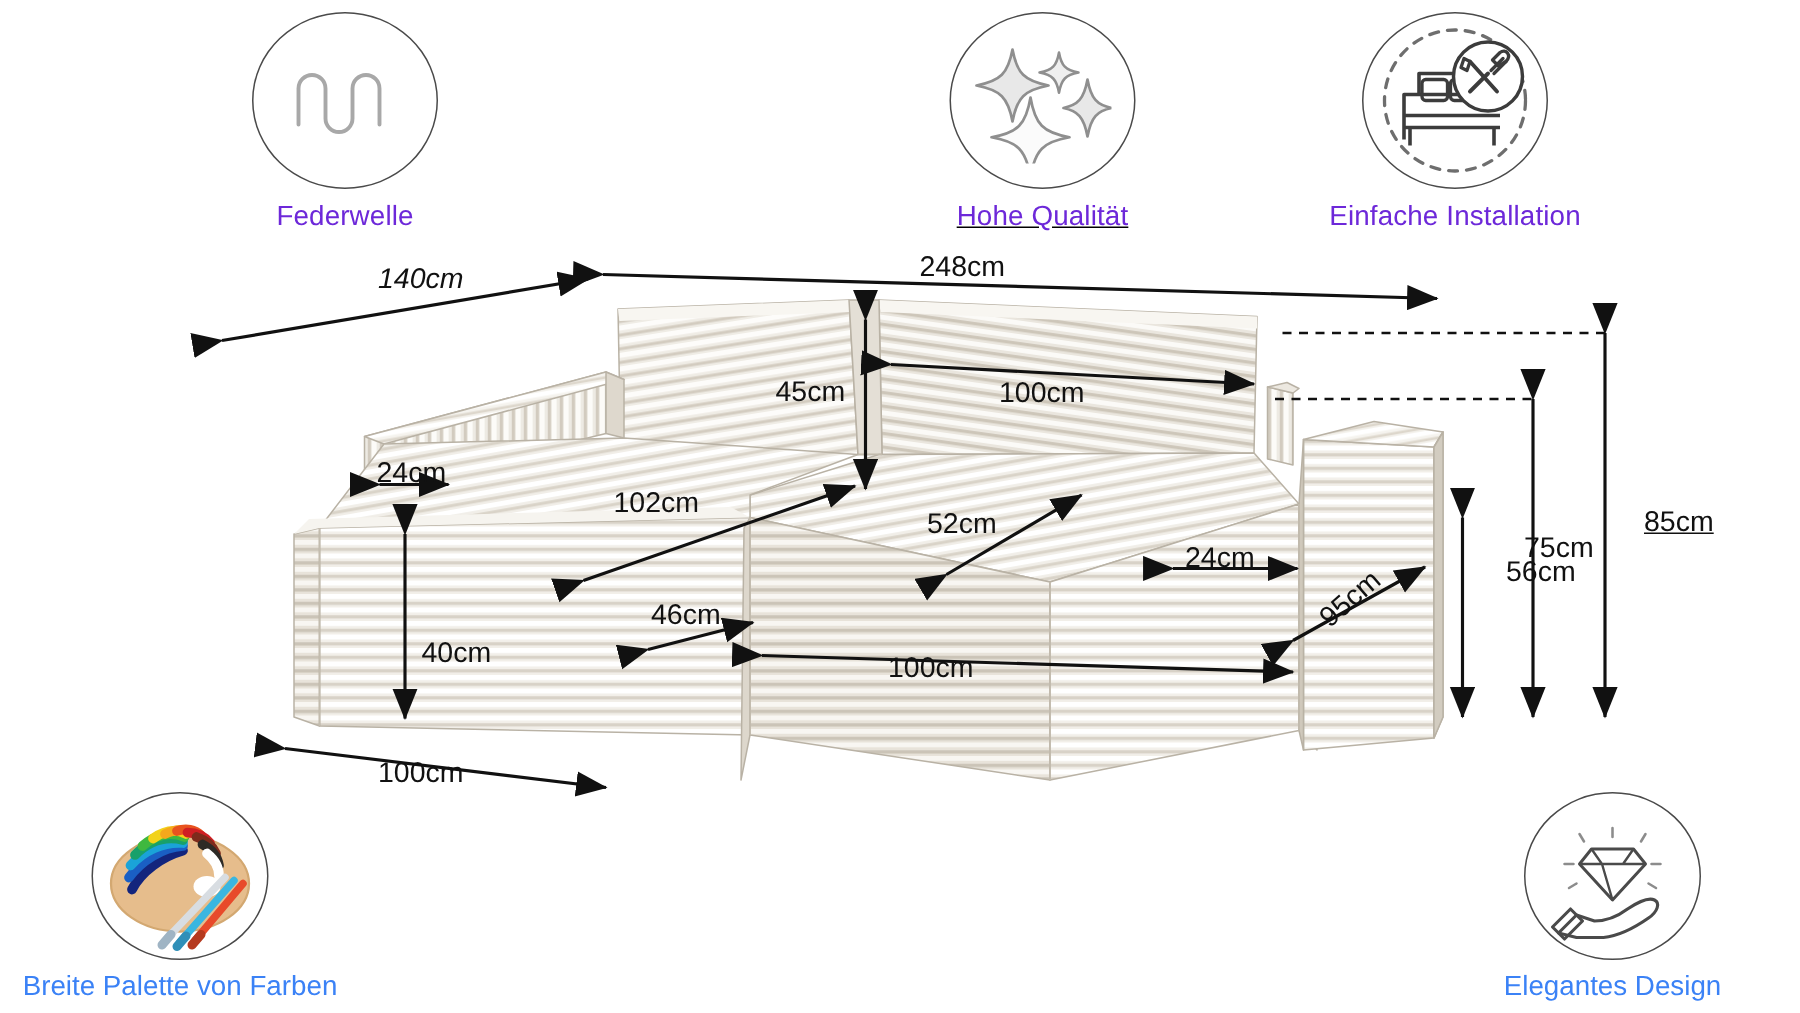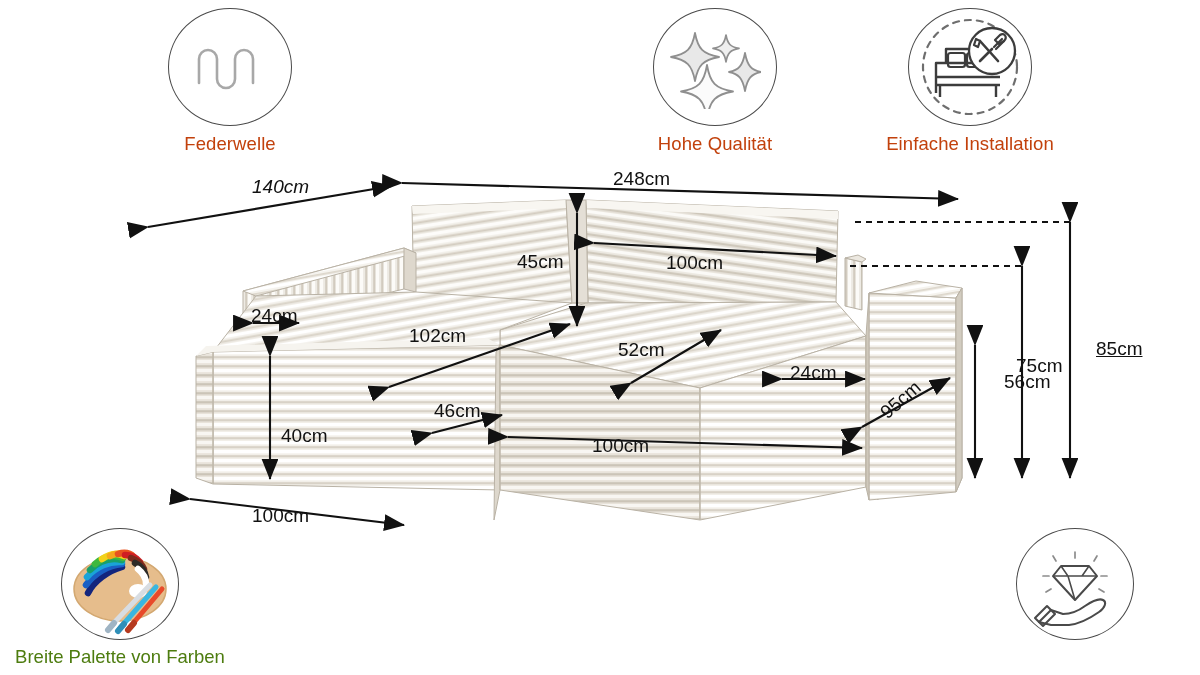--- a/index.html
+++ b/index.html
@@ -21,36 +21,36 @@
     width: 124px; height: 118px;
     margin: 0 auto;
     border: 1.6px solid #4a4a4a;
     border-radius: 50%;
     position: relative;
     display: flex; align-items: center; justify-content: center;
   }
   .feature .cap {
     margin-top: 7px;
     font-size: 18.5px;
-    color: #c2410c;
+    color: #6d28d9;
     letter-spacing: .1px;
     white-space: nowrap;
   }
   .feature.wide { width: 230px; }
 
   
   .badge-b { position: absolute; text-align: center; width: 230px; }
   .badge-b .ring {
     width: 118px; height: 112px; margin: 0 auto;
     border: 1.5px solid #4a4a4a; border-radius: 50%;
     display: flex; align-items: center; justify-content: center;
     position: relative; overflow: hidden;
   }
   .badge-b .cap {
-    margin-top: 6px; font-size: 18.5px; color:#4d7c0f; white-space: nowrap;
+    margin-top: 6px; font-size: 18.5px; color:#3b82f6; white-space: nowrap;
   }
 
   
   .dim {
     position: absolute;
     font-size: 19px;
     color: #111;
     white-space: nowrap;
     font-family: "Liberation Sans", sans-serif;
   }
@@ -70,21 +70,21 @@
   <div class="feature" style="left:155px; top:8px;">
     <div class="ring">
       <svg width="78" height="60" viewBox="0 0 78 60">
         <path d="M8 46 L8 22 A9 9 0 0 1 26 22 L26 42 A9 9 0 0 0 44 42 L44 22 A9 9 0 0 1 62 22 L62 46" fill="none" stroke="#a8a8a8" stroke-width="2.6" stroke-linecap="round"></path>
       </svg>
     </div>
     <div class="cap">Federwelle</div>
   </div>
 
 
-  <div class="feature" style="left:640px; top:8px;">
+  <div class="feature" style="left:620px; top:8px;text-decoration:underline;">
     <div class="ring">
       <svg width="92" height="84" viewBox="0 0 92 84">
         <path d="M26 8 C29 24 34 29 50 32 C34 35 29 40 26 56 C23 40 18 35 2 32 C18 29 23 24 26 8 Z" fill="#e8e8e8" stroke="#8f8f8f" stroke-width="1.8" stroke-linejoin="round"></path>
         <path d="M57 10 C58.6 19 61.4 21.8 70 23.4 C61.4 25 58.6 27.8 57 36.8 C55.4 27.8 52.6 25 44 23.4 C52.6 21.8 55.4 19 57 10 Z" fill="#efefef" stroke="#8f8f8f" stroke-width="1.7" stroke-linejoin="round"></path>
         <path d="M76 28 C78.4 41 82.4 45 92 47 C82.4 49 78.4 53 76 66 C73.6 53 69.6 49 60 47 C69.6 45 73.6 41 76 28 Z" fill="#e8e8e8" stroke="#8f8f8f" stroke-width="1.8" stroke-linejoin="round"></path>
         <path d="M38 40 C41 58 46.5 63.5 64 66.5 C46.5 69.5 41 75 38 93 C35 75 29.5 69.5 12 66.5 C29.5 63.5 35 58 38 40 Z" fill="#fbfbfb" stroke="#8f8f8f" stroke-width="1.8" stroke-linejoin="round"></path>
       </svg>
     </div>
     <div class="cap">Hohe Qualität</div>
   </div>
@@ -322,15 +322,16 @@
           <path d="M14 36 L20 36"></path>
           <path d="M78 36 L72 36"></path>
           <path d="M17 52 L22 49"></path>
           <path d="M75 52 L70 49"></path>
         </g>
 
         <path d="M10 82 L22 70 L34 74 C40 74 48 72 56 66 C62 62 70 58 74 60 C78 62 76 68 70 72 C60 79 50 84 40 85 L22 85 Z" fill="none" stroke="#4a4a4a" stroke-width="2.1" stroke-linejoin="round"></path>
         <path d="M6 78 L18 66 L26 74 L14 86 Z" fill="none" stroke="#4a4a4a" stroke-width="2.1" stroke-linejoin="round"></path>
       </svg>
     </div>
+    <div class="cap">Elegantes Design</div>
   </div>
 
 </div>
 
 </body></html>

